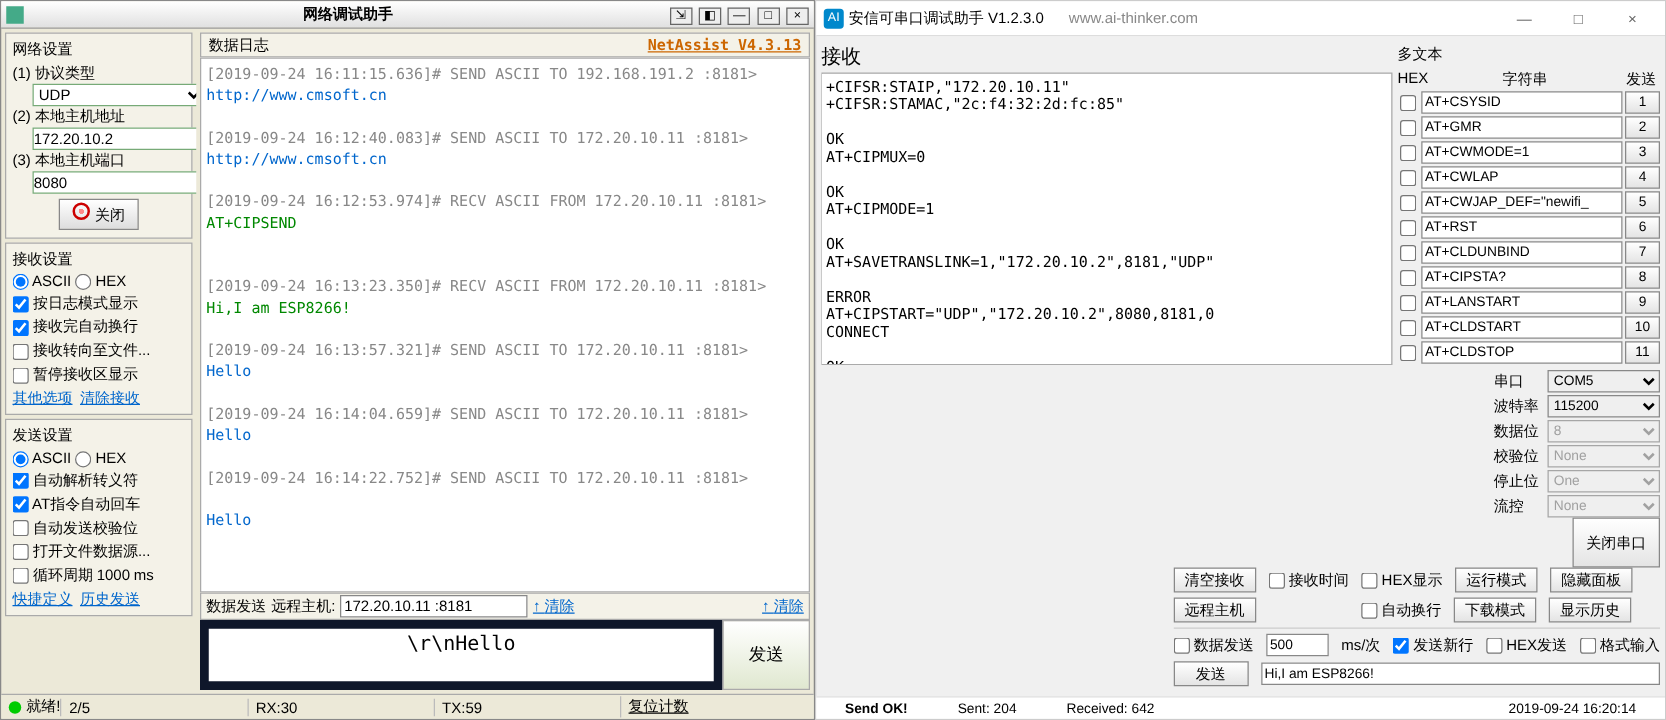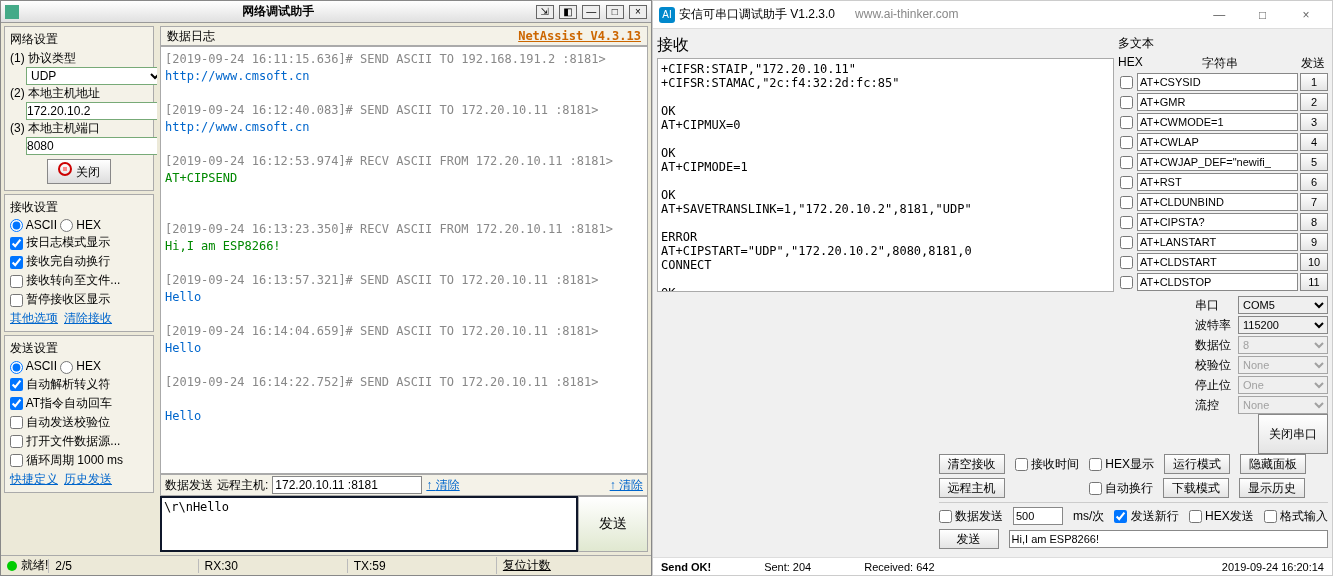--- a/index.html
+++ b/index.html
@@ -28,21 +28,21 @@
 .l-main { flex:1; display:flex; flex-direction:column; padding:3px; overflow:hidden;}
 .l-main .hdr { height:20px; border:1px solid #aaa; background:#f4f2e8; display:flex; align-items:center; padding:0 6px; justify-content:space-between;}
 .l-main .hdr .ver { color:#c60; text-decoration:underline; font-family:monospace; font-weight:bold;}
 .log { flex:1; border:1px solid #aaa; background:#fff; overflow-y:scroll; padding:4px; font-family:SimSun,monospace; font-size:12px; line-height:17px; white-space:pre-wrap;}
 .log .g { color:#888;}
 .log .b { color:#06c;}
 .log .gn { color:#080;}
 .l-sendhdr { height:22px; border:1px solid #aaa; background:#f4f2e8; display:flex; align-items:center; padding:0 4px; gap:4px;}
 .l-sendhdr input { height:18px; font-size:12px; border:1px solid #888; padding:0 2px;}
 .l-sendrow { display:flex; height:56px;}
-.l-sendrow textarea { flex:1; border:2px solid #0f172a; font-family:SimSun,monospace; font-size:12px; padding:2px; resize:none;}
+.l-sendrow textarea { flex:1; border:7px solid #0f172a; font-family:SimSun,monospace; font-size:16px; padding:2px; resize:none;text-align:center;}
 .l-sendrow .sendbtn { width:70px; border:1px solid #aaa; background:linear-gradient(#fff,#e0e8d0); display:flex; align-items:center; justify-content:center; font-size:14px; cursor:pointer;}
 .l-status { height:20px; border-top:1px solid #aaa; background:#ece9d8; display:flex; align-items:center; font-size:12px; padding:0 6px;}
 .l-status .seg { flex:1; border-left:1px solid #bbb; padding-left:6px;}
 .l-status .stico { width:10px; height:10px; background:#0c0; border-radius:50%; margin-right:4px;}
 
 
 .r-title { height:28px; background:#fff; display:flex; align-items:center; padding:0 6px; border-bottom:1px solid #ddd;}
 .r-title .rico { width:16px; height:16px; background:#08c; border-radius:3px; color:#fff; font-size:10px; text-align:center; line-height:16px; margin-right:4px;}
 .r-title .rt { flex:1; font-size:12px;}
 .r-title .rt .url { color:#888; margin-left:20px;}
@@ -69,21 +69,21 @@
 .r-serial { display:grid; grid-template-columns:40px 90px; gap:2px 3px; font-size:12px; align-items:center;}
 .r-serial select { height:18px; font-size:11px; border:1px solid #888;}
 .r-closep { display:flex; align-items:center;}
 .r-closep button { height:40px; width:70px; border:1px solid #888; background:linear-gradient(#fff,#e4e4e4); font-size:12px; cursor:pointer;}
 .r-opts { flex:1; display:flex; flex-direction:column; gap:4px; font-size:12px;}
 .r-opts .orow { display:flex; align-items:center; gap:10px;}
 .r-opts button { height:20px; padding:0 8px; border:1px solid #888; background:linear-gradient(#fff,#e4e4e4); font-size:12px; cursor:pointer;}
 .r-opts input[type=text]{height:18px; border:1px solid #888; font-size:11px; padding:0 2px;}
 .r-opts .sendin { flex:1;}
 
-.r-status { height:18px; background:#fff; border-top:1px solid #ddd; display:flex; align-items:center; font-size:11px; padding:0 8px;gap:13px;}
+.r-status { height:18px; background:#fff; border-top:1px solid #ddd; display:flex; align-items:center; font-size:11px; padding:0 23px;}
 .r-status .seg { margin-right:40px;}
 .r-status .rt { margin-left:auto;}
 input[type=checkbox],input[type=radio]{vertical-align:middle;}
 label { font-size:12px;}
 </style>
 </head>
 <body>
 
 <div class="app-left">
   <div class="l-title">

